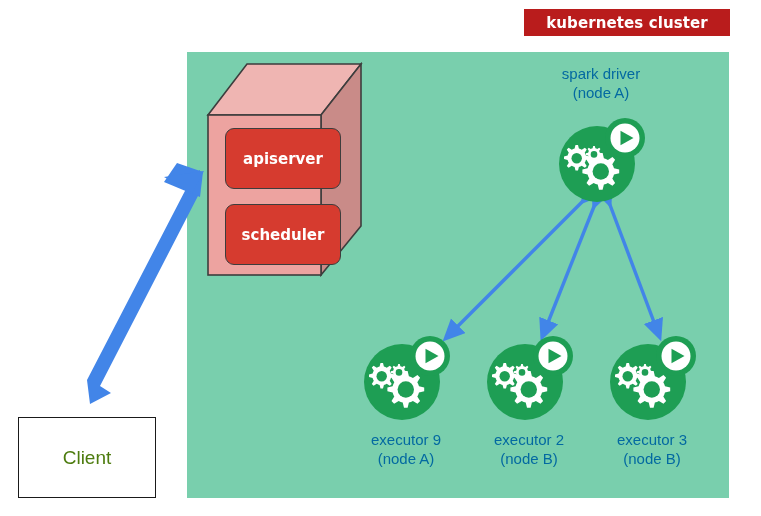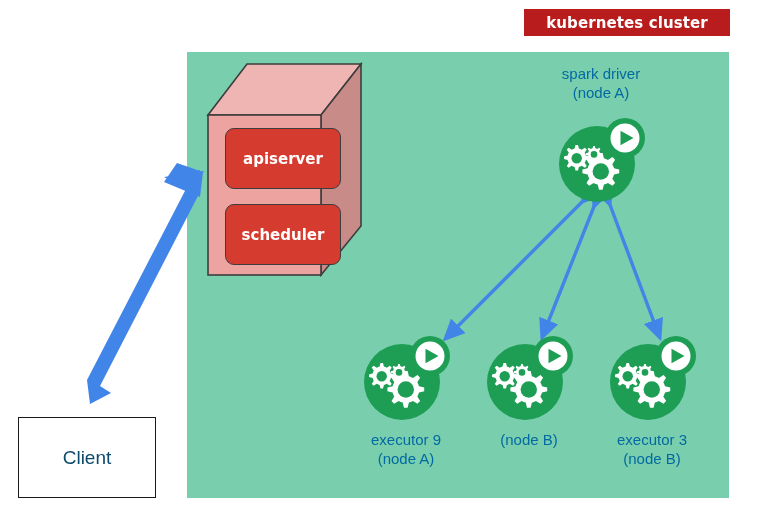--- a/index.html
+++ b/index.html
@@ -59,21 +59,21 @@
     height: 81px;
     background: #ffffff;
     border: 1px solid #1a1a1a;
     display: flex;
     align-items: center;
     justify-content: center;
     box-sizing: border-box;
   }
   .client-label {
     font-size: 19px;
-    color: #0c4a6e;
+    color: #4d7c0f;
     font-family: "Liberation Sans", sans-serif;
   }
 
   
   .spark-submit-wrap {
     position: absolute;
     left: 60px;
     top: 160px;
     width: 160px;
     height: 250px;
@@ -288,20 +288,21 @@
         <path d="M40.2,34 l1.6,0 l0.6,2.3 a7,7 0 0 1 1.8,0.75 l2.05,-1.3 l1.15,1.15 l-1.3,2.05 a7,7 0 0 1 0.75,1.8 l2.3,0.6 l0,1.6 l-2.3,0.6 a7,7 0 0 1 -0.75,1.8 l1.3,2.05 l-1.15,1.15 l-2.05,-1.3 a7,7 0 0 1 -1.8,0.75 l-0.6,2.3 l-1.6,0 l-0.6,-2.3 a7,7 0 0 1 -1.8,-0.75 l-2.05,1.3 l-1.15,-1.15 l1.3,-2.05 a7,7 0 0 1 -0.75,-1.8 l-2.3,-0.6 l0,-1.6 l2.3,-0.6 a7,7 0 0 1 0.75,-1.8 l-1.3,-2.05 l1.15,-1.15 l2.05,1.3 a7,7 0 0 1 1.8,-0.75 z"></path>
       </g>
       <circle cx="41" cy="42.4" r="3.3" fill="#1e9e54"></circle>
       <g>
         <circle cx="72" cy="26" r="14.5" fill="#ffffff"></circle>
         <polygon points="67.5,18.8 80.5,26 67.5,33.2" fill="#1e9e54"></polygon>
       </g>
     </svg>
   </div>
   <div class="node-caption" style="left:461px; top:430px; width:136px;">
+    <div>executor 2</div>
     <div>(node B)</div>
   </div>
 
   <div class="node" style="left:604px; top:330px;">
     <svg class="node-svg" width="96" height="96" viewBox="0 0 96 96">
       <circle cx="44" cy="52" r="38" fill="#1e9e54"></circle>
       <circle cx="72" cy="26" r="20" fill="#1e9e54"></circle>
       <g fill="#ffffff">
         <path d="M46,41 l3.6,0 l1.3,5.2 a16,16 0 0 1 4.0,1.7 l4.6,-2.8 l2.6,2.6 l-2.8,4.6 a16,16 0 0 1 1.7,4.0 l5.2,1.3 l0,3.6 l-5.2,1.3 a16,16 0 0 1 -1.7,4.0 l2.8,4.6 l-2.6,2.6 l-4.6,-2.8 a16,16 0 0 1 -4.0,1.7 l-1.3,5.2 l-3.6,0 l-1.3,-5.2 a16,16 0 0 1 -4.0,-1.7 l-4.6,2.8 l-2.6,-2.6 l2.8,-4.6 a16,16 0 0 1 -1.7,-4.0 l-5.2,-1.3 l0,-3.6 l5.2,-1.3 a16,16 0 0 1 1.7,-4.0 l-2.8,-4.6 l2.6,-2.6 l4.6,2.8 a16,16 0 0 1 4.0,-1.7 z"></path>
       </g>

